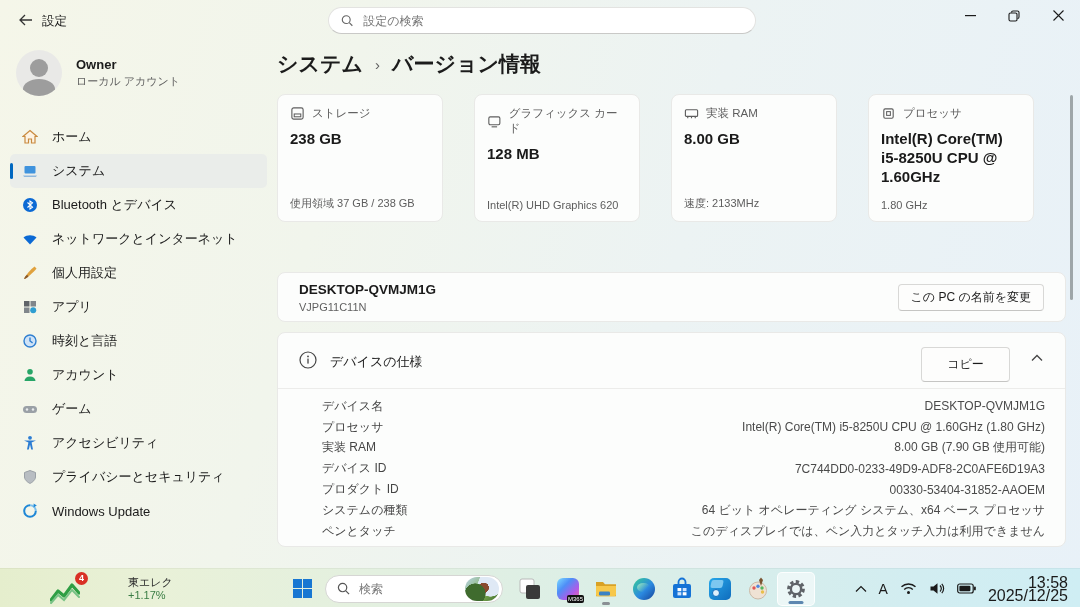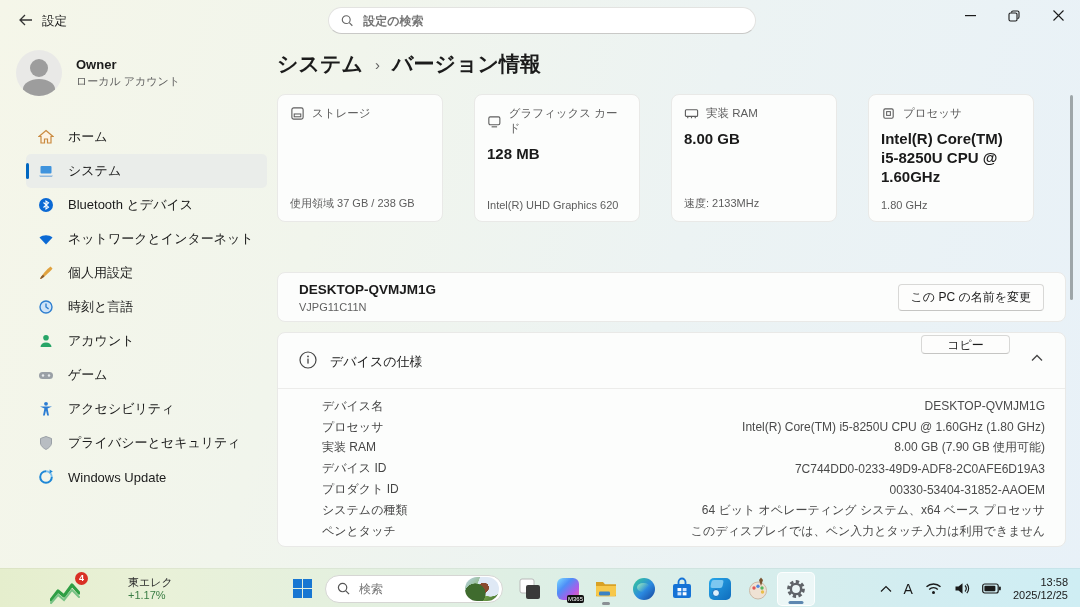--- a/index.html
+++ b/index.html
@@ -9,33 +9,33 @@
     background:linear-gradient(105deg,#f5f6e9 0%,#f1f5ec 30%,#ecf3f3 60%,#e8f1f8 100%);}
   
   .titlebar{position:absolute;top:0;left:0;right:0;height:48px;}
   .back-btn{position:absolute;left:12px;top:8px;width:26px;height:24px;border-radius:4px;
     display:flex;align-items:center;justify-content:center;font-size:15px;color:#333;cursor:pointer;}
   .app-title{position:absolute;left:42px;top:13px;font-size:12.5px;color:#1b1b1b;}
   .search-box{position:absolute;left:328px;top:7px;width:428px;height:27px;background:#fff;
     border:1px solid #e3e3e1;border-bottom:1px solid #c9c9c7;border-radius:15px;
     display:flex;align-items:center;padding:0 12px;box-sizing:border-box;}
   .search-box input{border:none;outline:none;background:transparent;font-size:12px;color:#444;
-    width:100%;margin-left:8px;font-family:inherit;font-weight:bold;}
+    width:100%;margin-left:8px;font-family:inherit;}
   .win-controls{position:absolute;right:0;top:0;display:flex;}
   .win-btn{width:44px;height:31px;display:flex;align-items:center;justify-content:center;color:#1b1b1b;cursor:pointer;}
   
   .sidebar{position:absolute;left:0;top:48px;width:277px;bottom:39px;}
   .user{position:absolute;left:16px;top:2px;display:flex;align-items:center;}
   .avatar{width:46px;height:46px;border-radius:50%;background:#e9e9e7;position:relative;overflow:hidden;}
   .avatar .head{position:absolute;left:14px;top:9px;width:18px;height:18px;border-radius:50%;background:#9d9d9d;}
   .avatar .torso{position:absolute;left:7px;top:29px;width:32px;height:20px;border-radius:50% 50% 0 0;background:#9d9d9d;}
   .user-meta{margin-left:14px;}
   .user-name{font-size:13px;font-weight:bold;color:#1b1b1b;}
   .user-type{font-size:11px;color:#5f5f5f;margin-top:2px;}
-  .nav{position:absolute;top:72px;left:0;right:0;padding-left:16px;}
+  .nav{position:absolute;top:72px;left:0;right:0;}
   .nav-item{position:relative;height:34px;margin:0 10px;border-radius:5px;display:flex;align-items:center;
     padding:0 12px;box-sizing:border-box;font-size:13px;color:#1b1b1b;cursor:pointer;}
   .nav-item.selected{background:#eaedea;}
   .nav-item.selected::before{content:"";position:absolute;left:0;top:9px;width:3px;height:16px;border-radius:2px;background:#0067c0;}
   .nav-icon{width:16px;height:16px;margin-right:14px;flex:0 0 16px;display:flex;align-items:center;justify-content:center;}
   
   .main{position:absolute;left:277px;top:48px;right:0;bottom:39px;}
   .breadcrumb{position:absolute;left:0;top:2px;font-size:21px;font-weight:600;display:flex;align-items:center;gap:12px;}
   .breadcrumb .parent{color:#1b1b1b;cursor:pointer;}
   .breadcrumb .sep{color:#5f5f5f;font-size:15px;font-weight:400;}
@@ -49,21 +49,21 @@
   .device-panel{top:224px;width:789px;height:50px;}
   .device-name{position:absolute;left:21px;top:9px;font-size:13.5px;font-weight:bold;color:#1b1b1b;}
   .device-model{position:absolute;left:21px;top:28px;font-size:11px;color:#5f5f5f;}
   .btn{background:#fdfdfc;border:1px solid #d8d8d6;border-bottom-color:#c5c5c3;border-radius:4px;
     font-size:12px;color:#1b1b1b;font-family:inherit;cursor:pointer;}
   .rename-btn{position:absolute;right:21px;top:11px;height:27px;padding:0 12px;}
   .specs-panel{top:284px;width:789px;height:215px;}
   .specs-head{position:absolute;left:0;right:0;top:0;height:55px;}
   .info-icon{position:absolute;left:21px;top:18px;}
   .specs-title{position:absolute;left:52px;top:20px;font-size:13px;color:#1b1b1b;}
-  .copy-btn{position:absolute;right:55px;top:2px;width:89px;height:19px;}
+  .copy-btn{position:absolute;right:55px;top:14px;width:89px;height:35px;}
   .specs-chevron{position:absolute;right:22px;top:21px;cursor:pointer;}
   .specs-divider{position:absolute;left:0;right:0;top:55px;height:1px;background:#ececea;}
   .specs-rows{position:absolute;left:44px;top:63px;right:20px;}
   .spec-row{display:flex;height:20.8px;align-items:center;font-size:12px;justify-content:space-between;}
   .spec-label{width:99px;color:#454545;flex:0 0 99px;}
   .spec-value{color:#4a4a4a;}
   .scrollbar{position:absolute;right:7px;top:47px;width:3px;height:205px;border-radius:2px;background:#9ea6a9;}
   
   .taskbar{position:absolute;left:0;bottom:0;right:0;height:39px;
     background:linear-gradient(90deg,#e5eecd 0%,#e9f1d8 15%,#e3f0e0 35%,#daeee8 60%,#d2edf1 85%,#cfeef4 100%);
@@ -87,21 +87,21 @@
   .tb-search-img{margin-left:auto;width:34px;height:24px;border-radius:12px;
     background:radial-gradient(circle at 30% 70%,#3f6b2e 0 35%,transparent 36%),
                radial-gradient(circle at 55% 45%,#8a4a2e 0 22%,transparent 23%),
                radial-gradient(circle at 75% 30%,#dfe9f5 0 40%,transparent 41%),
                linear-gradient(135deg,#b9d4ea,#7fae52 60%,#3f6b2e);}
   .copilot-badge{position:absolute;right:3px;bottom:3px;background:#111;color:#fff;font-size:6px;
     padding:0 1px;border-radius:2px;line-height:8px;}
   .tray{position:absolute;right:0;top:0;height:39px;display:flex;align-items:center;}
   .tray-item{display:flex;align-items:center;justify-content:center;height:34px;padding:0 6px;cursor:pointer;}
   .ime{font-size:14px;color:#1a1a1a;}
-  .clock{text-align:right;font-size:11px;line-height:13px;color:#1a1a1a;padding:0 12px 0 6px;cursor:pointer;}
+  .clock{text-align:right;font-size:16px;line-height:13px;color:#1a1a1a;padding:0 12px 0 6px;cursor:pointer;}
   .icon24{width:24px;height:24px;}
   .edge-circle{width:22px;height:22px;border-radius:50%;background:linear-gradient(135deg,#35c2a1 10%,#2b89e0 55%,#1b53a8 90%);position:relative;}
   .edge-circle::after{content:"";position:absolute;left:4px;top:5px;width:13px;height:9px;border-radius:50%;
     background:linear-gradient(135deg,#9fe3c9,transparent 70%);}
   .copilot-tile{width:22px;height:22px;border-radius:6px;background:linear-gradient(135deg,#7ddcff,#4e8ef7 35%,#b05ae8 70%,#f2699b);position:relative;}
   .outlook-tile{width:22px;height:22px;border-radius:5px;background:linear-gradient(135deg,#28a8ea,#0f6cbd);position:relative;}
   .outlook-tile::before{content:"";position:absolute;left:2px;top:2px;width:12px;height:8px;border-radius:2px;background:#7cc7f0;transform:skewX(-12deg);}
   .outlook-tile::after{content:"";position:absolute;left:3px;bottom:3px;width:8px;height:8px;border-radius:50%;background:#dff0fb;border:1px solid #0f6cbd;box-sizing:border-box;}
 </style>
 </head>
@@ -194,20 +194,31 @@
             <svg width="16" height="16" viewBox="0 0 16 16">
               <path d="M2 14 C3 11 9 4 12.5 1.5 L14.5 3.5 C12 7 5 13 2 14 Z" fill="#e0a23e"></path>
               <path d="M2 14 C2.8 12 4 10.5 5 9.8 L6.5 11.2 C5.5 12.5 3.8 13.6 2 14Z" fill="#8a5a2b"></path>
             </svg>
           </span>
         <span>個人用設定</span>
       </div>
       <div class="nav-item">
         <span class="nav-icon">
             <svg width="16" height="16" viewBox="0 0 16 16">
+              <rect x="2" y="2" width="5.5" height="5.5" fill="#5f6368"></rect>
+              <rect x="8.5" y="2" width="5.5" height="5.5" fill="#80868b"></rect>
+              <rect x="2" y="8.5" width="5.5" height="5.5" fill="#80868b"></rect>
+              <circle cx="11.2" cy="11.2" r="3" fill="#2f9ed1"></circle>
+            </svg>
+          </span>
+        <span>アプリ</span>
+      </div>
+      <div class="nav-item">
+        <span class="nav-icon">
+            <svg width="16" height="16" viewBox="0 0 16 16">
               <circle cx="8" cy="8" r="6" fill="#cfe3f7" stroke="#2f7fd0" stroke-width="1.4"></circle>
               <path d="M8 4.5 V8 L10.6 9.8" stroke="#2f7fd0" fill="none" stroke-width="1.4"></path>
             </svg>
           </span>
         <span>時刻と言語</span>
       </div>
       <div class="nav-item">
         <span class="nav-icon">
             <svg width="16" height="16" viewBox="0 0 16 16">
               <circle cx="8" cy="4.8" r="2.8" fill="#27a567"></circle>
@@ -265,20 +276,21 @@
 
     <div class="cards">
       <div class="card">
         <div class="card-head">
             <svg width="15" height="15" viewBox="0 0 16 16">
               <rect x="2" y="2" width="12" height="12" rx="2" stroke="#5d5d5d" fill="none" stroke-width="1.2"></rect>
               <rect x="4.5" y="8.5" width="7" height="3" stroke="#5d5d5d" fill="none" stroke-width="1.1"></rect>
             </svg>
           <span>ストレージ</span>
           </div>
+        <div class="card-value">238 GB</div>
         <div class="card-detail">使用領域 37 GB / 238 GB</div>
       </div>
       <div class="card">
         <div class="card-head">
             <svg width="15" height="15" viewBox="0 0 16 16">
               <rect x="2" y="3" width="12" height="8.5" rx="1.5" stroke="#5d5d5d" fill="none" stroke-width="1.2"></rect>
               <path d="M5 13.8 h6" stroke="#5d5d5d" stroke-width="1.2"></path>
             </svg>
           <span>グラフィックス カード</span>
           </div>

